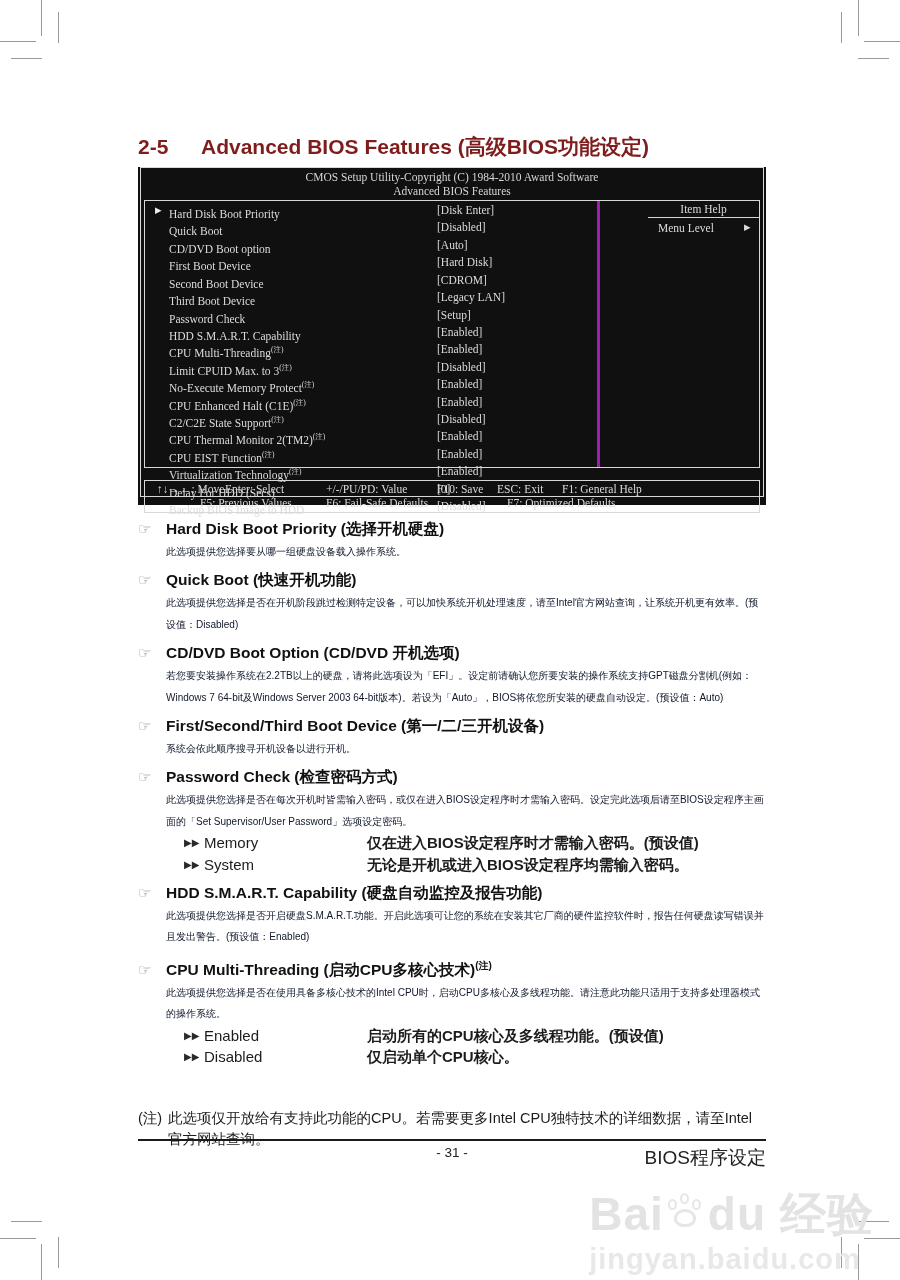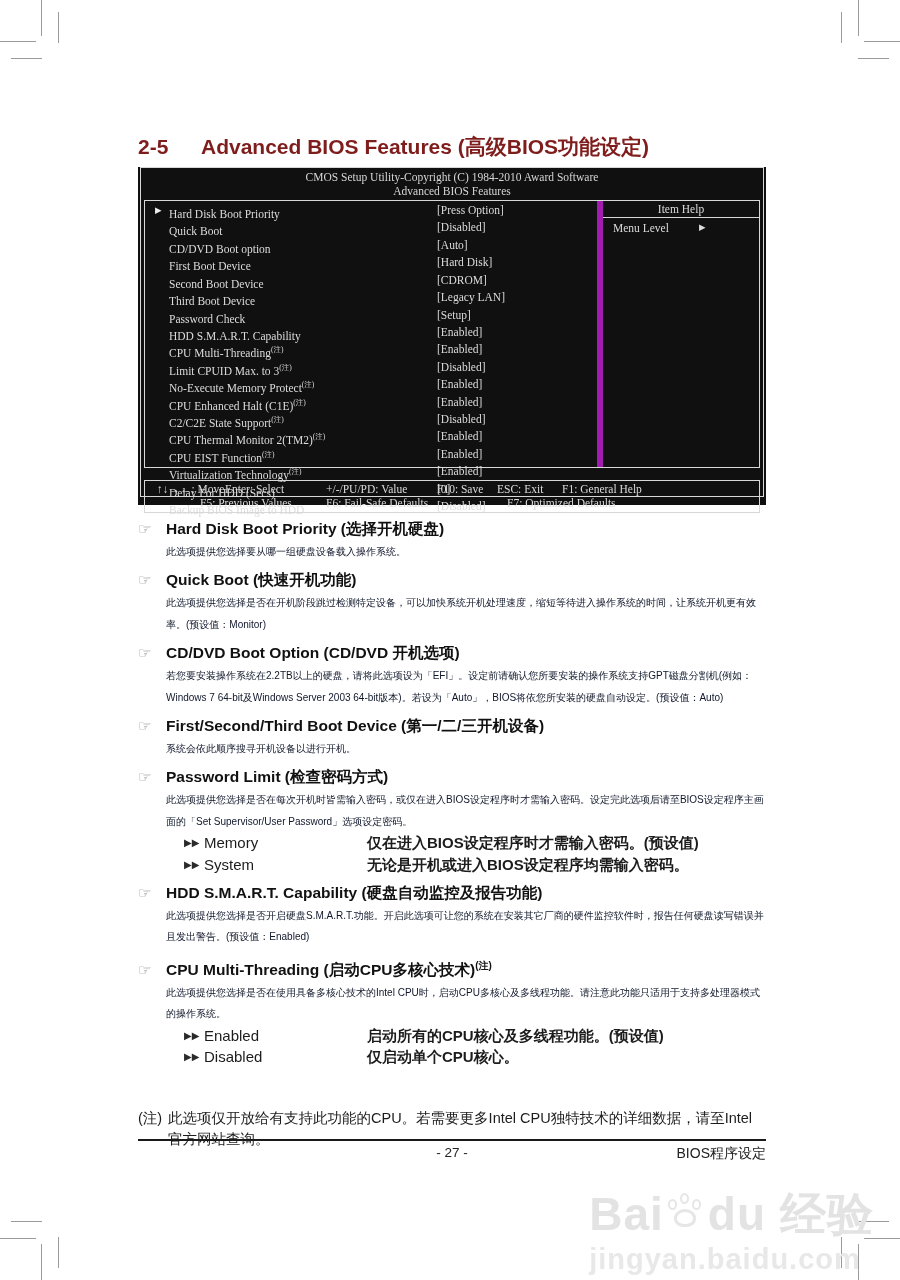--- a/index.html
+++ b/index.html
@@ -21,21 +21,21 @@
   }
   .bios-pad{border:1px solid #d8d8d8;margin:2px;height:330px;box-sizing:border-box;padding:0 3px;}
   .bios-hdr{text-align:center;font-size:11.5px;line-height:13.5px;padding-top:3px;color:#d6d6d6;}
   .bios-main{margin-top:2px;border:1px solid #d8d8d8;height:268px;display:flex;box-sizing:border-box;}
   .items-left{width:452px;padding-top:3px;box-sizing:border-box;}
   .bios-row{display:flex;line-height:13.6px;font-size:11.5px;padding-left:10px;white-space:nowrap;}
   .bios-row .ptr{width:14px;font-size:8.5px;color:#eee;}
   .bios-row .iname{width:268px;}
   .bios-row .iname sup{font-size:7.5px;}
   .bios-row .ival{flex:1;}
-  .item-help{flex:1;border-left:6px solid #a21caf;font-size:11.5px;}
+  .item-help{flex:1;border-left:3px solid #a21caf;font-size:11.5px;padding-left:48px;}
   .ih-title{text-align:center;line-height:16px;border-bottom:1px solid #d8d8d8;}
   .ih-menu{padding:4px 0 0 10px;display:flex;}
   .ih-menu .lvl-arrow{margin-left:30px;font-size:8.5px;}
   .bios-keys{margin-top:12px;border:1px solid #d8d8d8;height:31px;position:relative;font-size:11.5px;box-sizing:content-box;}
   .bios-keys span{position:absolute;white-space:nowrap;}
   .k1{left:12px;top:2px;} .k2{left:80px;top:2px;} .k3{left:181px;top:2px;}
   .k4{left:292px;top:2px;text-align:right;} .k5{left:352px;top:2px;} .k6{left:417px;top:2px;}
   .k7{left:55px;top:16px;} .k8{left:181px;top:16px;} .k9{left:362px;top:16px;}
   
   .sections{margin-top:12px;}
@@ -47,21 +47,21 @@
   .opt-marker{width:20px;color:#2a2a2a;font-size:10px;flex:none;}
   .opt-name{width:163px;flex:none;}
   .opt-desc{flex:1;font-weight:bold;}
   
   .footnote{margin-top:40px;display:flex;font-size:14.5px;line-height:21px;color:#1c1c1c;}
   .fn-label{width:30px;flex:none;}
   .fn-text{flex:1;}
   
   .footer{position:absolute;left:138px;top:1139px;width:628px;border-top:2px solid #1a1a1a;height:22px;}
   .footer .pg{position:absolute;left:0;right:0;text-align:center;top:4px;font-size:13.5px;color:#222;}
-  .footer .sec-name{position:absolute;right:0;top:4px;font-size:14px;color:#222;}
+  .footer .sec-name{position:absolute;right:0;top:4px;font-size:19px;color:#222;}
   
   .watermark{position:absolute;right:26px;top:1160px;color:#e3e3e3;font-weight:bold;text-align:left;margin-top:29px;}
   .wm-top{font-size:46px;line-height:50px;letter-spacing:1px;display:flex;align-items:flex-end;}
   .wm-paw{position:relative;width:40px;height:40px;margin:0 2px 6px 2px;flex:none;}
   .wm-paw .pad{position:absolute;left:8px;top:16px;width:22px;height:18px;border:3px solid #e6e6e6;border-radius:50% 50% 45% 45%;box-sizing:border-box;}
   .wm-paw .toe{position:absolute;width:9px;height:11px;border:2.5px solid #e6e6e6;border-radius:50%;box-sizing:border-box;}
   .toe1{left:2px;top:6px;} .toe2{left:14px;top:0px;} .toe3{left:26px;top:6px;}
   .wm-line2{font-size:29px;line-height:32px;margin-top:4px;letter-spacing:1px;color:#e8e8e8;}
 </style>
 </head>
@@ -101,21 +101,21 @@
       <div class="bios-hdr">
         <div>CMOS Setup Utility-Copyright (C) 1984-2010 Award Software</div>
         <div>Advanced BIOS Features</div>
       </div>
       <div class="bios-main">
         <div class="items-left">
 
             <div class="bios-row">
               <span class="ptr">▶</span>
               <span class="iname"><span>Hard Disk Boot Priority</span><sup></sup></span>
-              <span class="ival">[Press Option]</span>
+              <span class="ival">[Disk Enter]</span>
             </div>
 
             <div class="bios-row">
               <span class="ptr"></span>
               <span class="iname"><span>Quick Boot</span><sup></sup></span>
               <span class="ival">[Disabled]</span>
             </div>
 
             <div class="bios-row">
               <span class="ptr"></span>
@@ -240,37 +240,37 @@
     <div class="sec-head">
       <span class="bullet">☞</span>
       <span><span>Hard Disk Boot Priority (选择开机硬盘)</span></span>
     </div>
     <div class="sec-body">此选项提供您选择要从哪一组硬盘设备载入操作系统。</div>
 
     <div class="sec-head">
       <span class="bullet">☞</span>
       <span><span>Quick Boot (快速开机功能)</span></span>
     </div>
-    <div class="sec-body">此选项提供您选择是否在开机阶段跳过检测特定设备，可以加快系统开机处理速度，缩短等待进入操作系统的时间，让系统开机更有效率。(预设值：Monitor)</div>
+    <div class="sec-body">此选项提供您选择是否在开机阶段跳过检测特定设备，可以加快系统开机处理速度，请至Intel官方网站查询，让系统开机更有效率。(预设值：Disabled)</div>
 
     <div class="sec-head">
       <span class="bullet">☞</span>
       <span><span>CD/DVD Boot Option (CD/DVD 开机选项)</span></span>
     </div>
     <div class="sec-body">若您要安装操作系统在2.2TB以上的硬盘，请将此选项设为「EFI」。设定前请确认您所要安装的操作系统支持GPT磁盘分割机(例如：Windows 7 64-bit及Windows Server 2003 64-bit版本)。若设为「Auto」，BIOS将依您所安装的硬盘自动设定。(预设值：Auto)</div>
 
     <div class="sec-head">
       <span class="bullet">☞</span>
       <span><span>First/Second/Third Boot Device (第一/二/三开机设备)</span></span>
     </div>
     <div class="sec-body">系统会依此顺序搜寻开机设备以进行开机。</div>
 
     <div class="sec-head">
       <span class="bullet">☞</span>
-      <span><span>Password Limit (检查密码方式)</span></span>
+      <span><span>Password Check (检查密码方式)</span></span>
     </div>
     <div class="sec-body">此选项提供您选择是否在每次开机时皆需输入密码，或仅在进入BIOS设定程序时才需输入密码。设定完此选项后请至BIOS设定程序主画面的「Set Supervisor/User Password」选项设定密码。</div>
     <div class="opt">
       <span class="opt-marker">▶▶</span>
       <span class="opt-name">Memory</span>
       <span class="opt-desc">仅在进入BIOS设定程序时才需输入密码。(预设值)</span>
     </div>
     <div class="opt">
       <span class="opt-marker">▶▶</span>
       <span class="opt-name">System</span>
@@ -302,21 +302,21 @@
   </div>
 
   <div class="footnote">
     <span class="fn-label">(注)</span>
     <span class="fn-text">此选项仅开放给有支持此功能的CPU。若需要更多Intel CPU独特技术的详细数据，请至Intel官方网站查询。</span>
   </div>
 
 </div>
 
 <div class="footer">
-  <span class="pg">- 27 -</span>
+  <span class="pg">- 31 -</span>
   <span class="sec-name">BIOS程序设定</span>
 </div>
 
 <div class="watermark">
   <div class="wm-top">
     <span>Bai</span>
     <span class="wm-paw">
       <span class="pad"></span>
       <span class="toe toe1"></span>
       <span class="toe toe2"></span>

